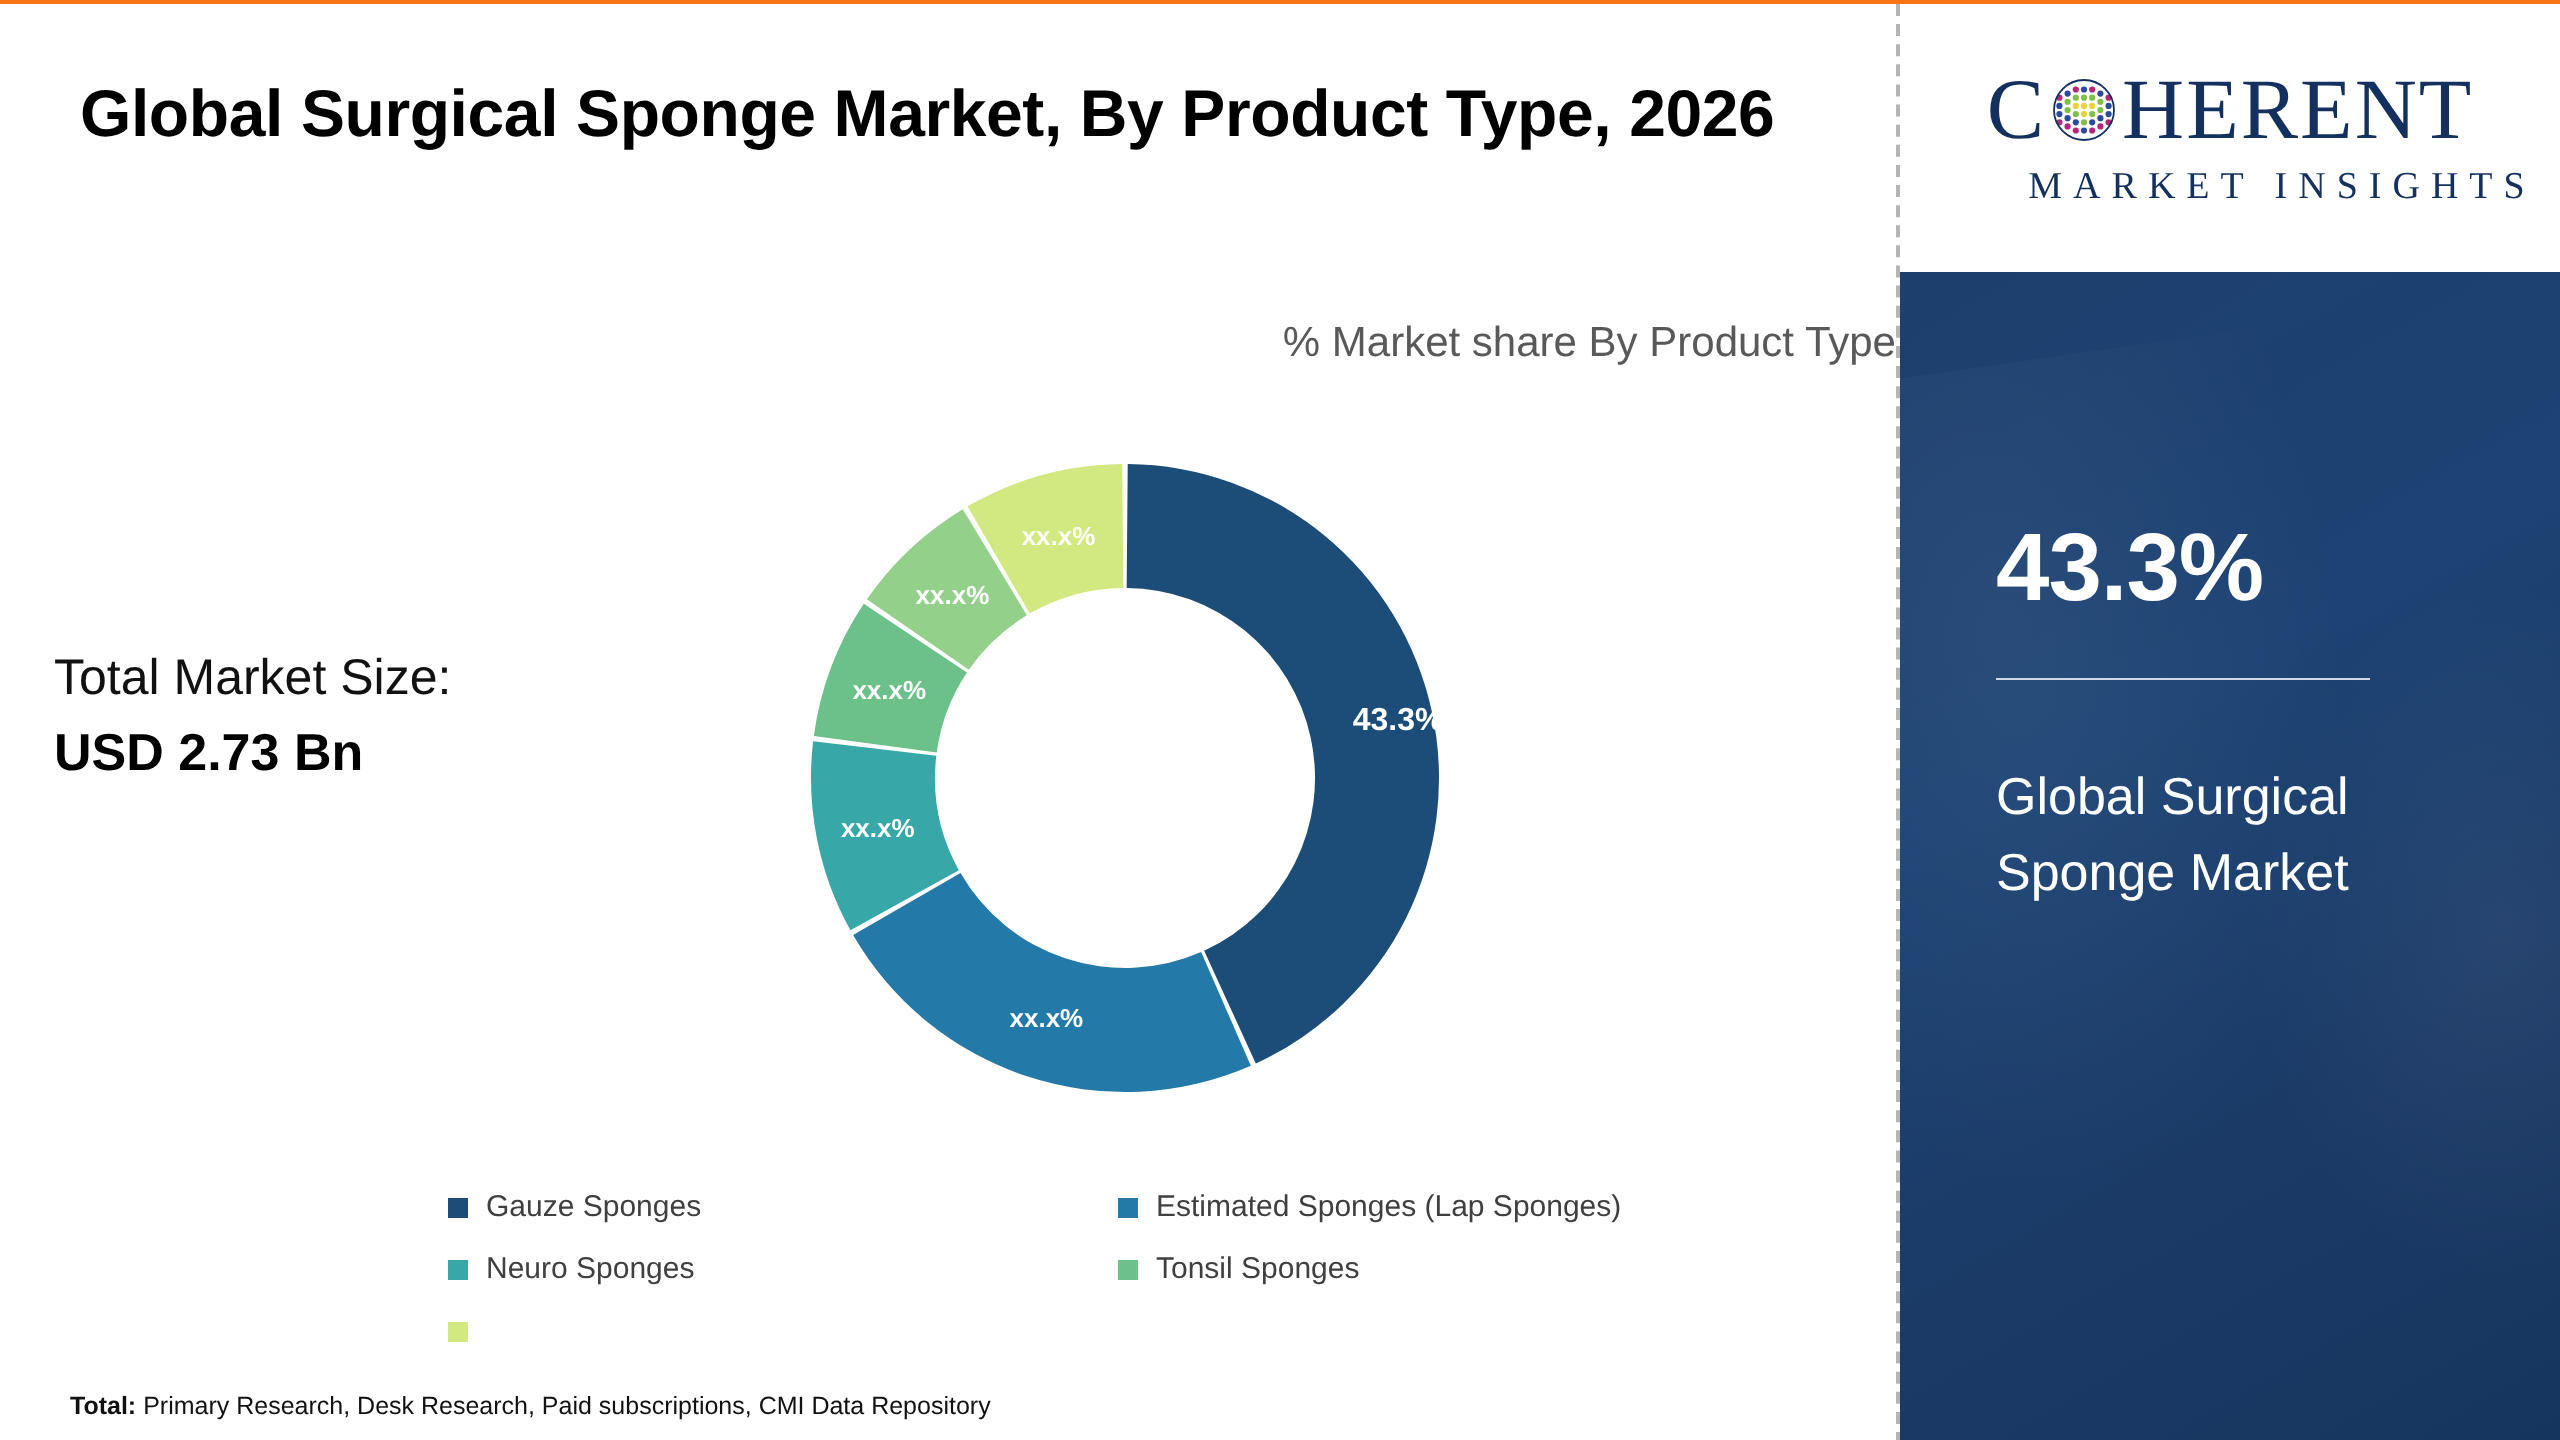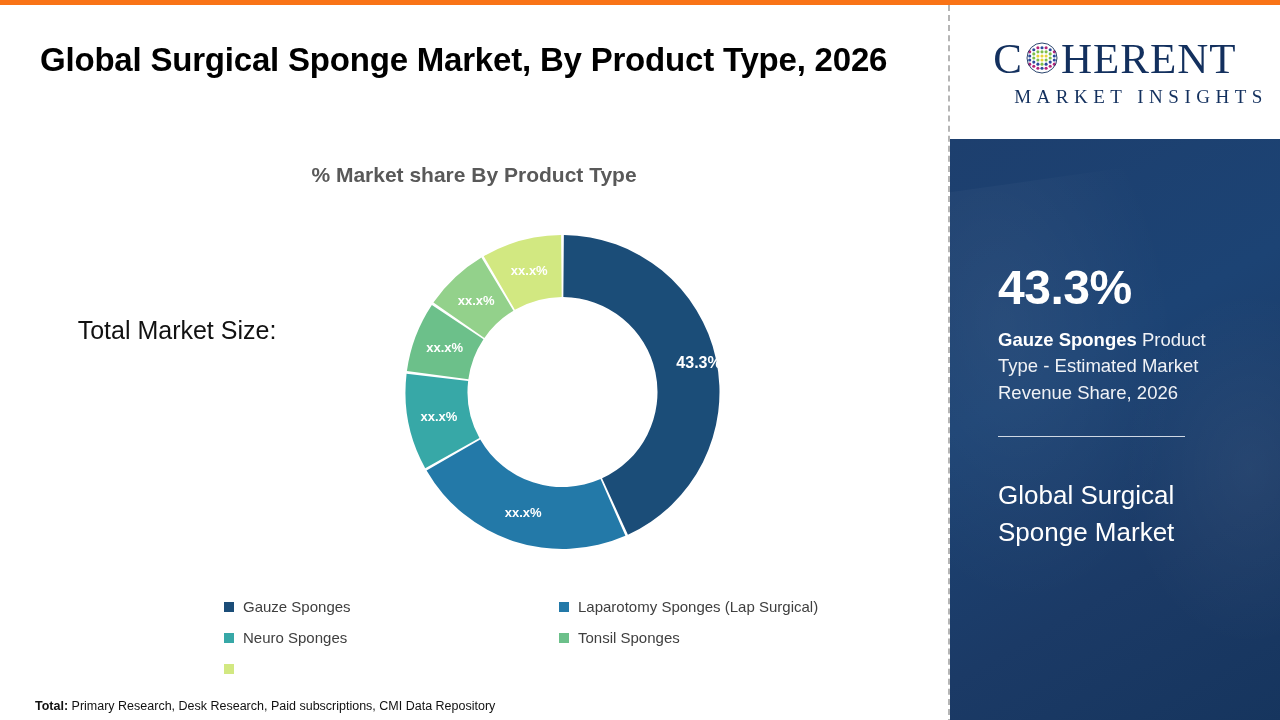--- a/index.html
+++ b/index.html
@@ -6,21 +6,21 @@
   html, body {
     width:1280px; height:720px;
     background:#ffffff;
     font-family:"Liberation Sans", sans-serif;
     overflow:hidden;
   }
   #root {
     position:relative;
     width:1280px; height:580px;
     background:#4c1d95;
-    border-top:5px solid #f97316;
+    border-top:2px solid #f97316;
     border-bottom:0;
   }
   
   #left-panel {
     position:absolute;
     left:0; top:0;
     width:948px; height:720px;
     background:#ffffff;
   }
   #page-title {
@@ -30,30 +30,29 @@
     font-size:33px;
     font-weight:bold;
     line-height:1.5;
     color:#000000;
     letter-spacing:-0.2px;
   }
   #chart-subtitle {
     position:absolute;
     left:0; top:158px;
     width:948px;
-    text-align:center;
+    text-align:right;
     font-size:21px;
     color:#595959;
-    font-weight:bold;
+    font-weight:normal;
   }
   #market-size-block {
     position:absolute;
-    left:27px; top:308px;
+    left:27px; top:320px;
     width:300px;
-    text-align:center;
   }
   #market-size-label {
     font-size:25px;
     color:#111111;
     font-weight:normal;
     line-height:1.42;
   }
   #market-size-value {
     font-size:26px;
     color:#000000;
@@ -208,20 +207,21 @@
 <div id="root">
 
   <div id="left-panel">
 
     <div id="page-title">Global Surgical Sponge Market, By Product Type, 2026</div>
 
     <div id="chart-subtitle">% Market share By Product Type</div>
 
     <div id="market-size-block">
       <div id="market-size-label">Total Market Size:</div>
+      <div id="market-size-value">USD 2.73 Bn</div>
     </div>
 
     <div id="donut-wrap">
       <svg id="donut-svg" viewBox="0 0 315 330">
         <g id="donut-slices">
             <path d="M 158.87006607324471 8.005978078925096 A 157 157 0 0 1 222.90590957642277 307.72724684684704 L 197.0768242659883 251.36362070350617 A 95 95 0 0 0 158.32902087234552 70.00361730890373 Z" fill="#1b4d78"></path>
             <path d="M 220.405014017948 308.84699931316527 A 157 157 0 0 1 21.561421558064637 243.5474562999069 L 75.24417228035759 212.52871559548507 A 95 95 0 0 0 195.56354351404497 252.04117792834842 Z" fill="#2379a8"></path>
             <path d="M 20.21128353003391 241.1630378203841 A 157 157 0 0 1 1.572208022457687 146.68269427540474 L 63.14878829384382 153.91627997556338 A 95 95 0 0 0 74.42720977931988 211.08591460469103 Z" fill="#37a8a7"></path>
             <path d="M 1.9156376447706975 143.96416888932822 A 157 157 0 0 1 26.88320282551419 77.88942489066422 L 78.46435839760412 112.28977939244012 A 95 95 0 0 0 63.356596027090546 152.2713123852623 Z" fill="#6cc08a"></path>
             <path d="M 28.423385558174232 75.62311482135748 A 157 157 0 0 1 76.4042673679372 30.566067717748496 L 108.42933375766901 83.65462696296883 A 95 95 0 0 0 79.39631610207994 110.91844527406981 Z" fill="#93d18b"></path>
@@ -238,21 +238,21 @@
       </svg>
     </div>
 
     <div id="legend">
       <div class="legend-item">
         <span class="legend-swatch" style="background: rgb(27, 77, 120);"></span>
         <span class="legend-label">Gauze Sponges</span>
       </div>
       <div class="legend-item">
         <span class="legend-swatch" style="background: rgb(35, 121, 168);"></span>
-        <span class="legend-label">Laparotomy Sponges (Lap Surgical)</span>
+        <span class="legend-label">Estimated Sponges (Lap Sponges)</span>
       </div>
       <div class="legend-item">
         <span class="legend-swatch" style="background: rgb(55, 168, 167);"></span>
         <span class="legend-label">Neuro Sponges</span>
       </div>
       <div class="legend-item">
         <span class="legend-swatch" style="background: rgb(108, 192, 138);"></span>
         <span class="legend-label">Tonsil Sponges</span>
       </div>
       <div class="legend-item">
@@ -313,23 +313,20 @@
             </g>
         </svg>
         <span>HERENT</span>
       </div>
       <div id="logo-sub">MARKET INSIGHTS</div>
     </div>
 
     <div id="hero-box">
       <div id="hero-inner">
         <div id="hero-stat">43.3%</div>
-        <div id="hero-desc">
-          <b>Gauze Sponges</b><span> Product Type - Estimated Market Revenue Share, 2026</span>
-        </div>
         <div id="hero-rule"></div>
         <div id="hero-market">Global Surgical Sponge Market</div>
       </div>
     </div>
 
   </div>
 
 </div>
 
 </body></html>

